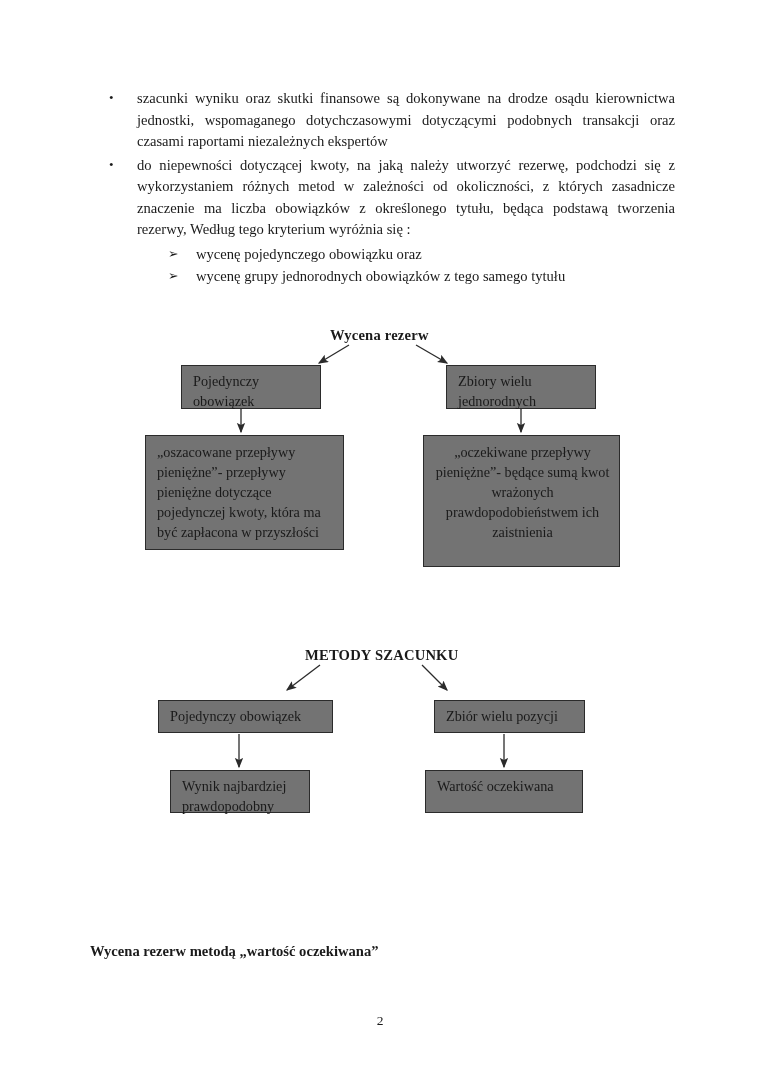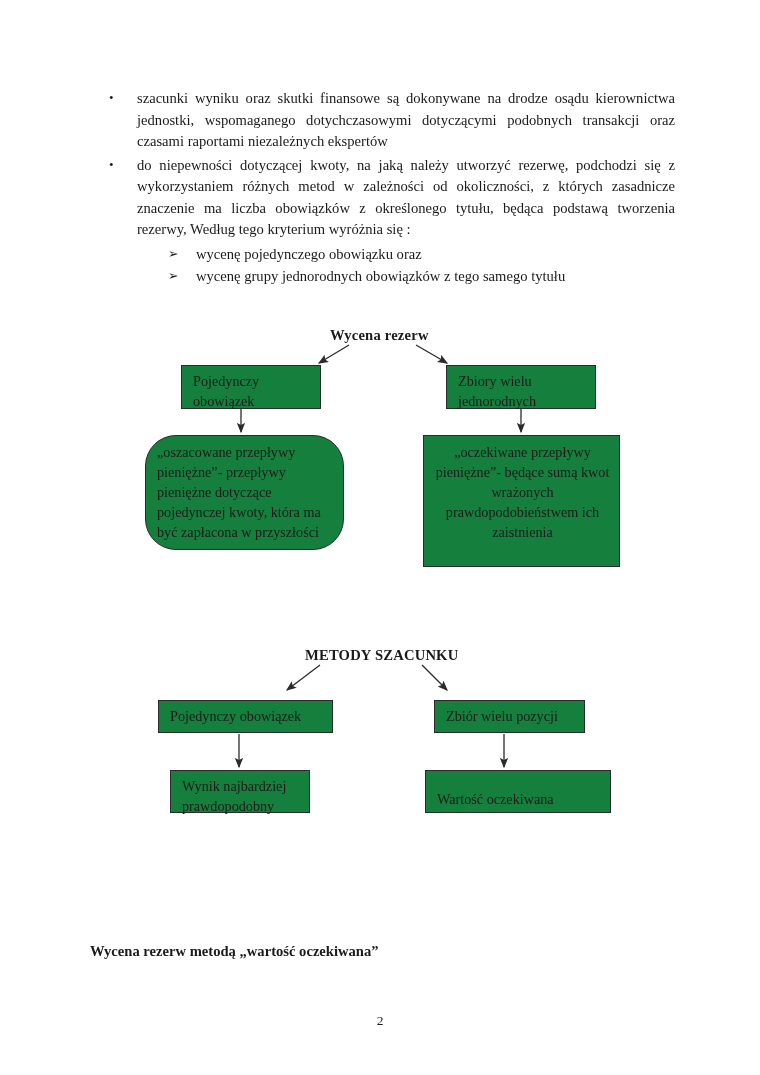--- a/index.html
+++ b/index.html
@@ -75,21 +75,21 @@
     font-weight: bold;
     font-size: 14.6px;
     white-space: nowrap;
     letter-spacing: 0.2px;
   }
 
   .node {
     position: absolute;
     border: 1.3px solid #2b2b2b;
     box-sizing: border-box;
-    background: #15803d;
+    background: #737373;
     font-size: 14.2px;
     line-height: 20px;
     padding: 5px 9px 4px 11px;
   }
   .node.tight { padding-top: 6px; }
 
   svg.connectors {
     position: absolute;
     left: 0;
     top: 0;
@@ -169,21 +169,21 @@
     <div class="node" style="left:181px; top:365px; width:140px; height:44px;">
       <span style="white-space:pre-line;">Pojedynczy
 obowiązek</span>
     </div>
 
     <div class="node" style="left:446px; top:365px; width:150px; height:44px;">
       <span style="white-space:pre-line;">Zbiory wielu
 jednorodnych</span>
     </div>
 
-    <div class="node tight" style="left:145px; top:435px; width:199px; height:115px;border-radius:31px;">
+    <div class="node tight" style="left:145px; top:435px; width:199px; height:115px;">
       <span>„oszacowane przepływy pieniężne”- przepływy pieniężne dotyczące pojedynczej kwoty, która ma być zapłacona w przyszłości</span>
     </div>
 
     <div class="node tight" style="left:423px; top:435px; width:197px; height:132px;text-align:center;">
       <span>„oczekiwane przepływy pieniężne”- będące sumą kwot wrażonych prawdopodobieństwem ich zaistnienia</span>
     </div>
 
   </div>
 
   <div class="diagram" style="left:0; top:0; width:760px; height:1075px;">
@@ -211,21 +211,21 @@
     </div>
 
     <div class="node" style="left:434px; top:700px; width:151px; height:33px; ">
       <span>Zbiór wielu pozycji</span>
     </div>
 
     <div class="node" style="left:170px; top:770px; width:140px; height:43px;">
       <span>Wynik najbardziej prawdopodobny</span>
     </div>
 
-    <div class="node" style="left:425px; top:770px; width:186px; height:43px; padding-top:18px;">
+    <div class="node" style="left:425px; top:770px; width:158px; height:43px; padding-top:5px;">
       <span>Wartość oczekiwana</span>
     </div>
 
   </div>
 
   <div class="caption">Wycena rezerw metodą „wartość oczekiwana”</div>
   <div class="page-number">2</div>
 
 </div>
 

